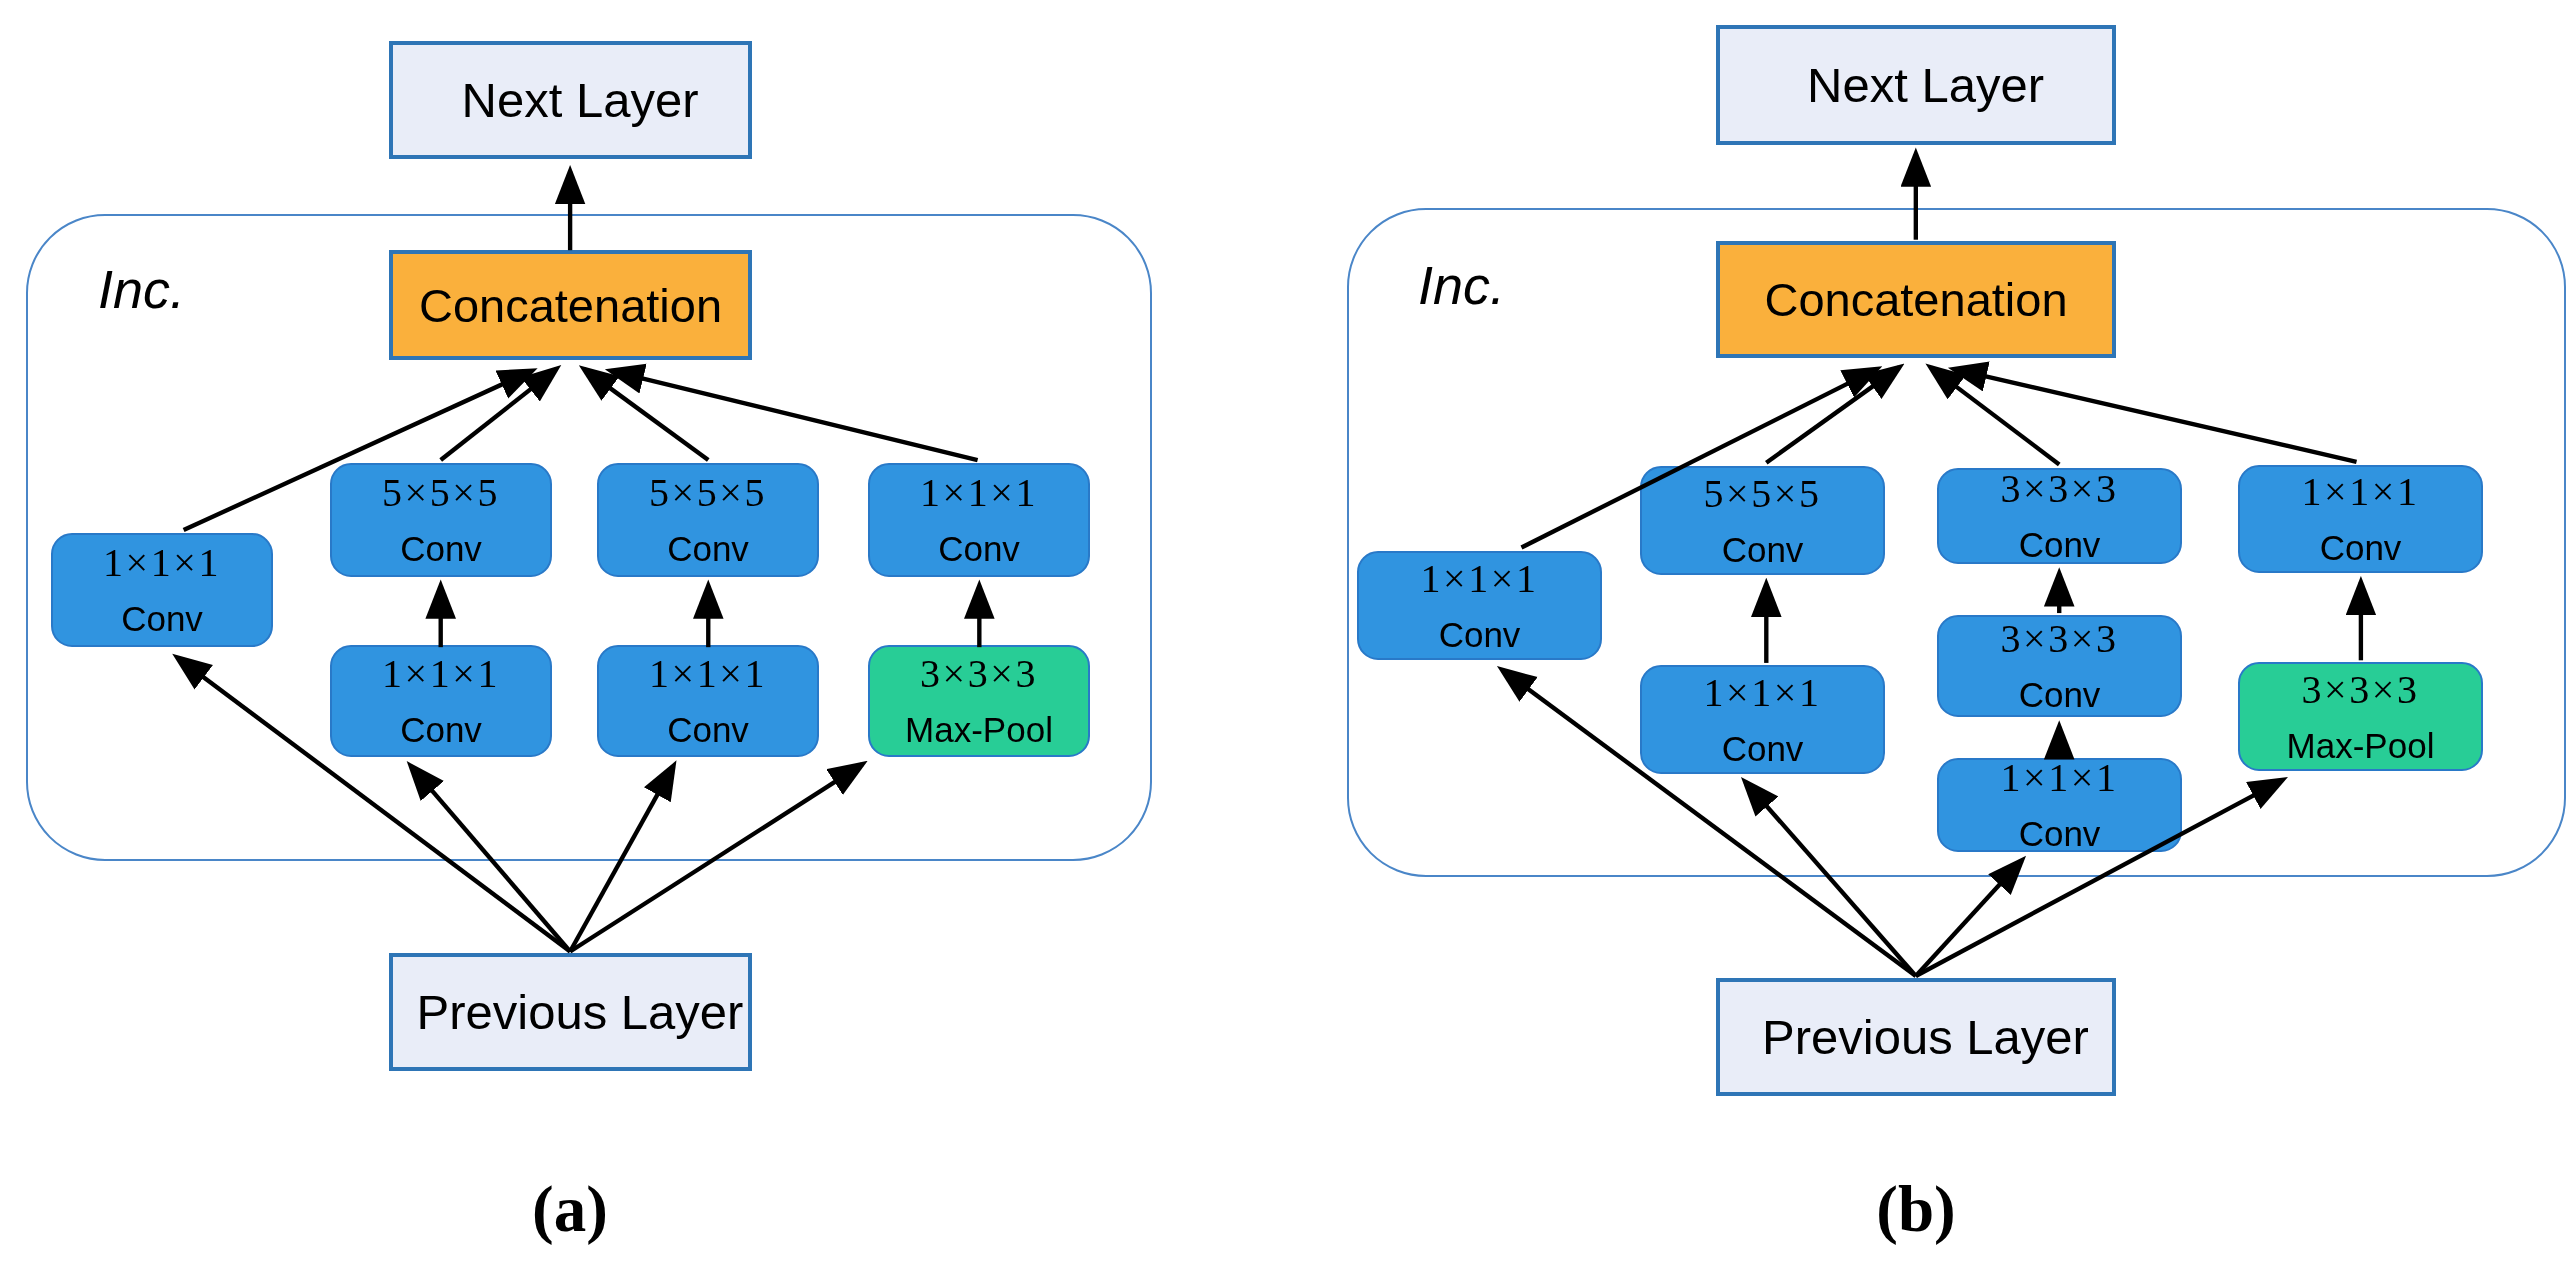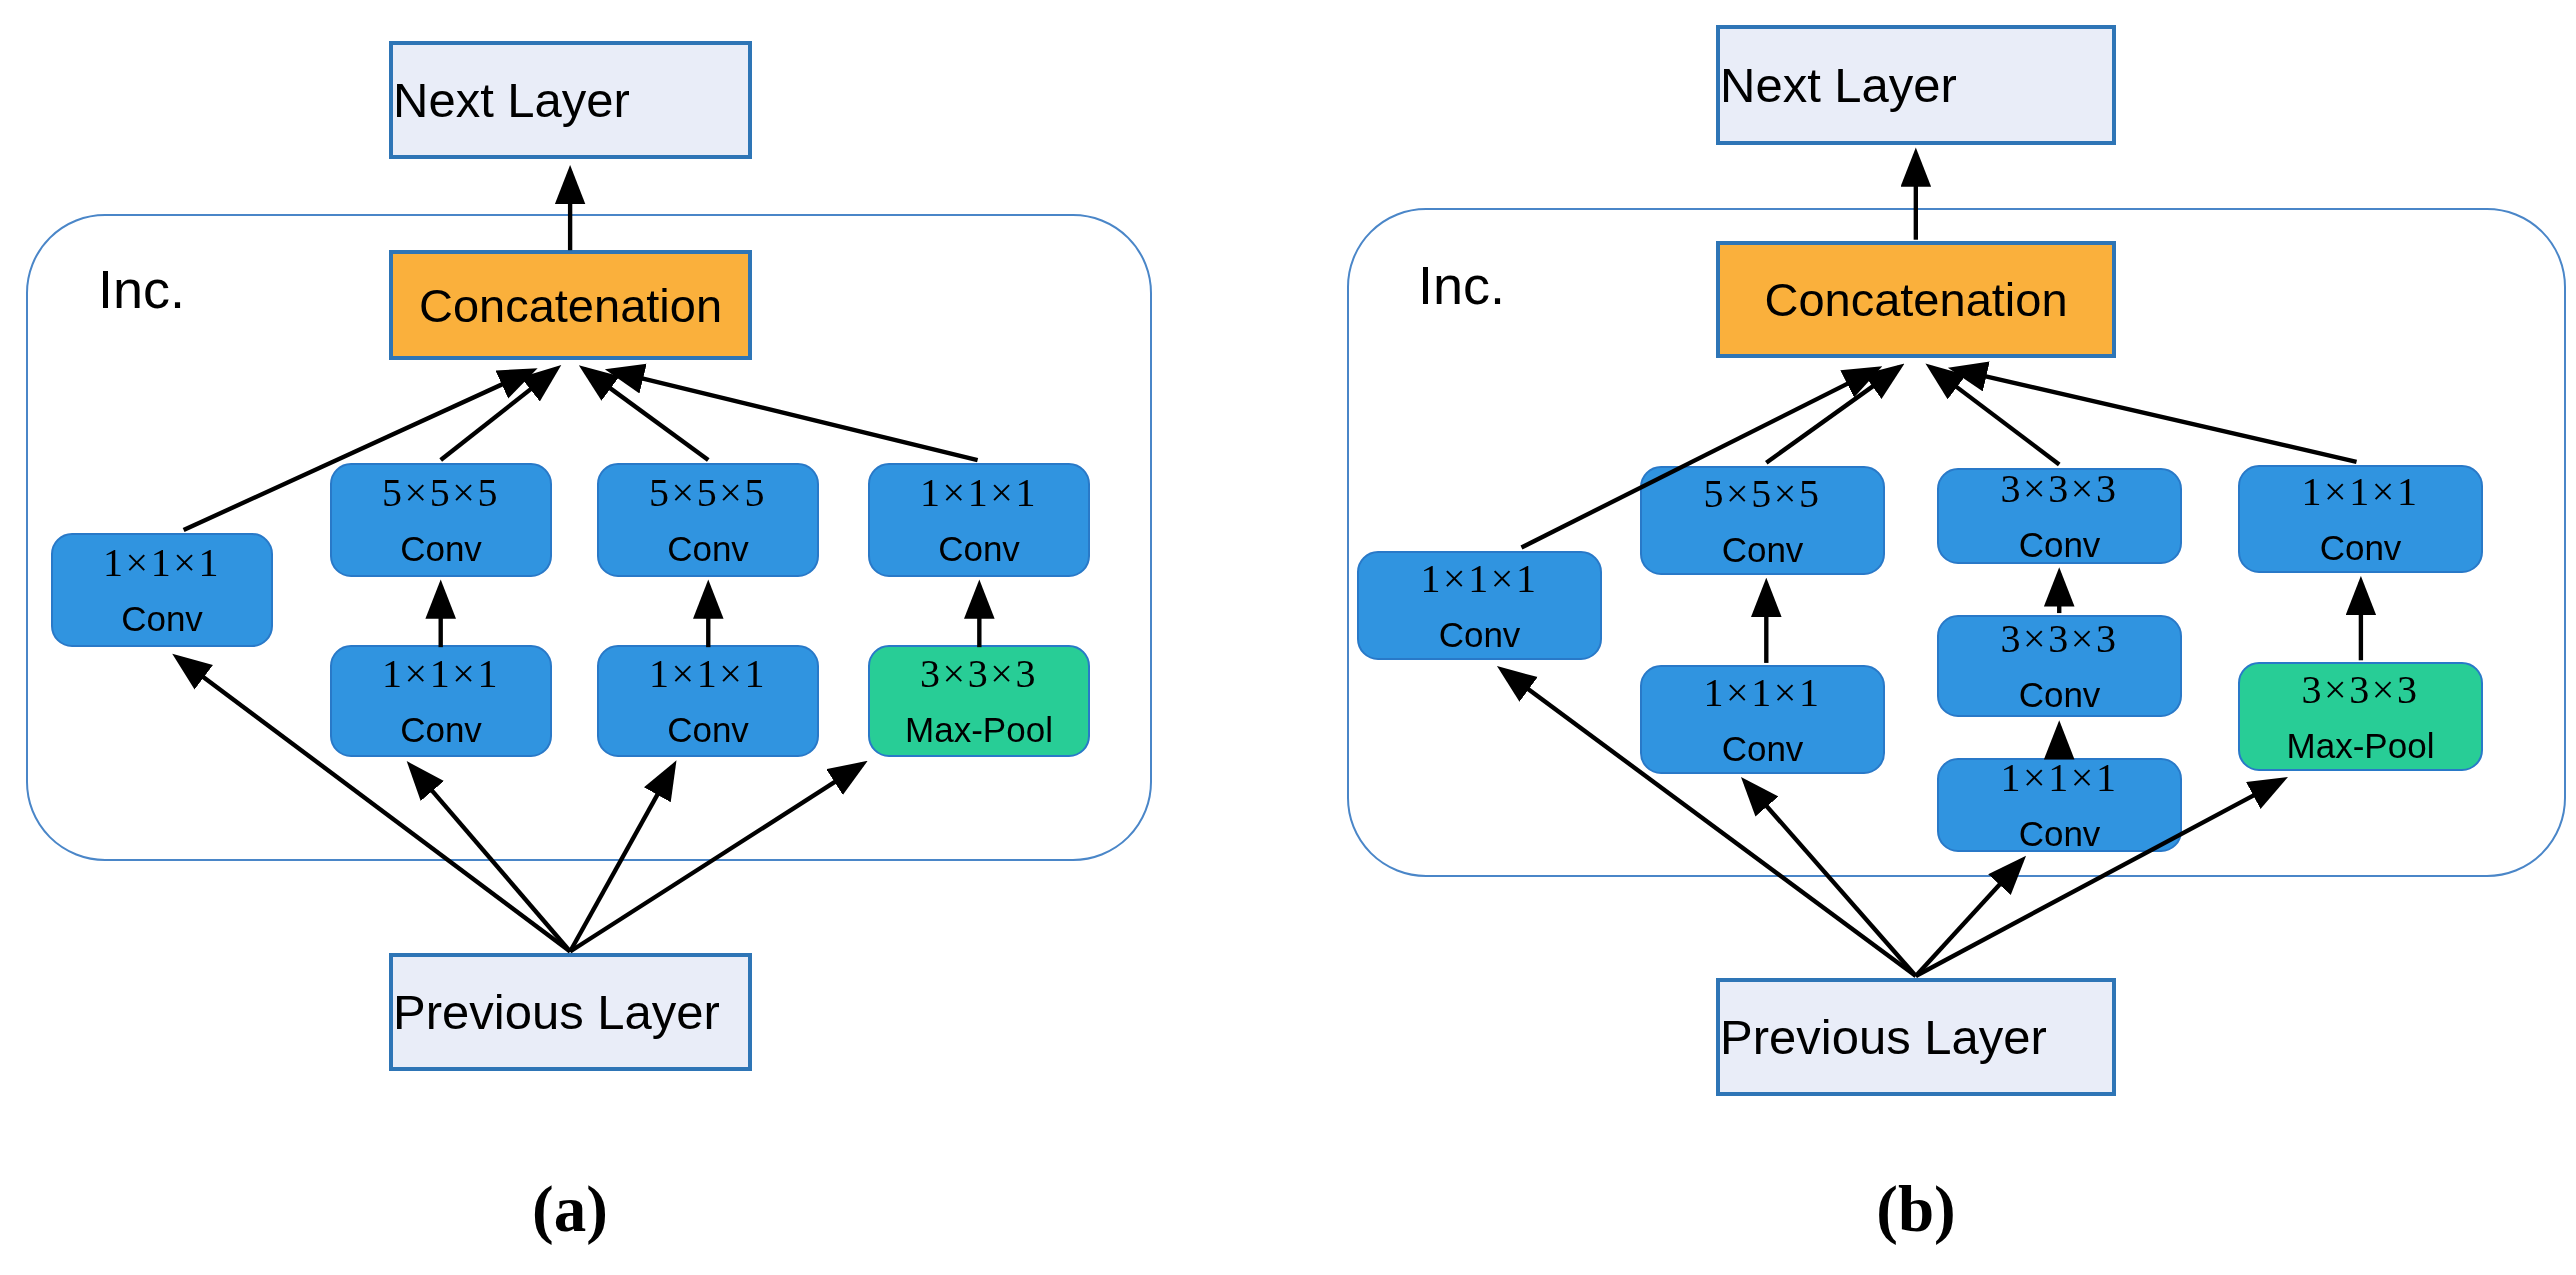--- a/index.html
+++ b/index.html
@@ -4,23 +4,23 @@
 <style>
   :root{
     --page-bg:#ffffff; --box-blue:#3094e0; --box-green:#28cd96; --box-orange:#fab03c;
     --io-fill:#e9edf8; --io-border:#2e75b6; --conv-border:#2979c8;
     --container-border:#4a86c8; --arrow-color:#000000; --text-color:#000000;
   }
   html,body{margin:0;padding:0;background:var(--page-bg);}
   #canvas{position:relative;width:2576px;height:1276px;background:var(--page-bg);
           font-family:"Liberation Sans",sans-serif;color:var(--text-color);overflow:hidden;}
   .container{position:absolute;border:2.6px solid var(--container-border);border-radius:79px;background:transparent;}
-  .inc-label{position:absolute;font-size:54px;line-height:54px;color:var(--text-color);}
+  .inc-label{position:absolute;font-size:54px;line-height:54px;color:var(--text-color);font-style:italic;}
   .io-box{position:absolute;background:var(--io-fill);border:4.4px solid var(--io-border);
-          display:flex;align-items:center;justify-content:flex-start;font-size:49px;box-sizing:border-box;}
+          display:flex;align-items:center;justify-content:center;font-size:49px;box-sizing:border-box;padding-left:19px;}
   .concat-box{position:absolute;background:var(--box-orange);border:4.4px solid var(--io-border);
           display:flex;align-items:center;justify-content:center;font-size:47px;box-sizing:border-box;}
   .conv-box{position:absolute;background:var(--box-blue);border:2.6px solid var(--conv-border);border-radius:21px;
           display:flex;flex-direction:column;align-items:center;justify-content:center;box-sizing:border-box;}
   .pool-box{background:var(--box-green);}
   .dims{font-family:Liberation Serif, serif;font-size:40px;line-height:47px;letter-spacing:2.6px;}
   .op{font-size:35px;line-height:44px;margin-top:11px;}
   .caption{position:absolute;width:262px;text-align:center;font-family:"Liberation Serif",serif;
            font-weight:bold;font-size:65px;}
   #arrows{position:absolute;left:0;top:0;width:2576px;height:1276px;pointer-events:none;}

